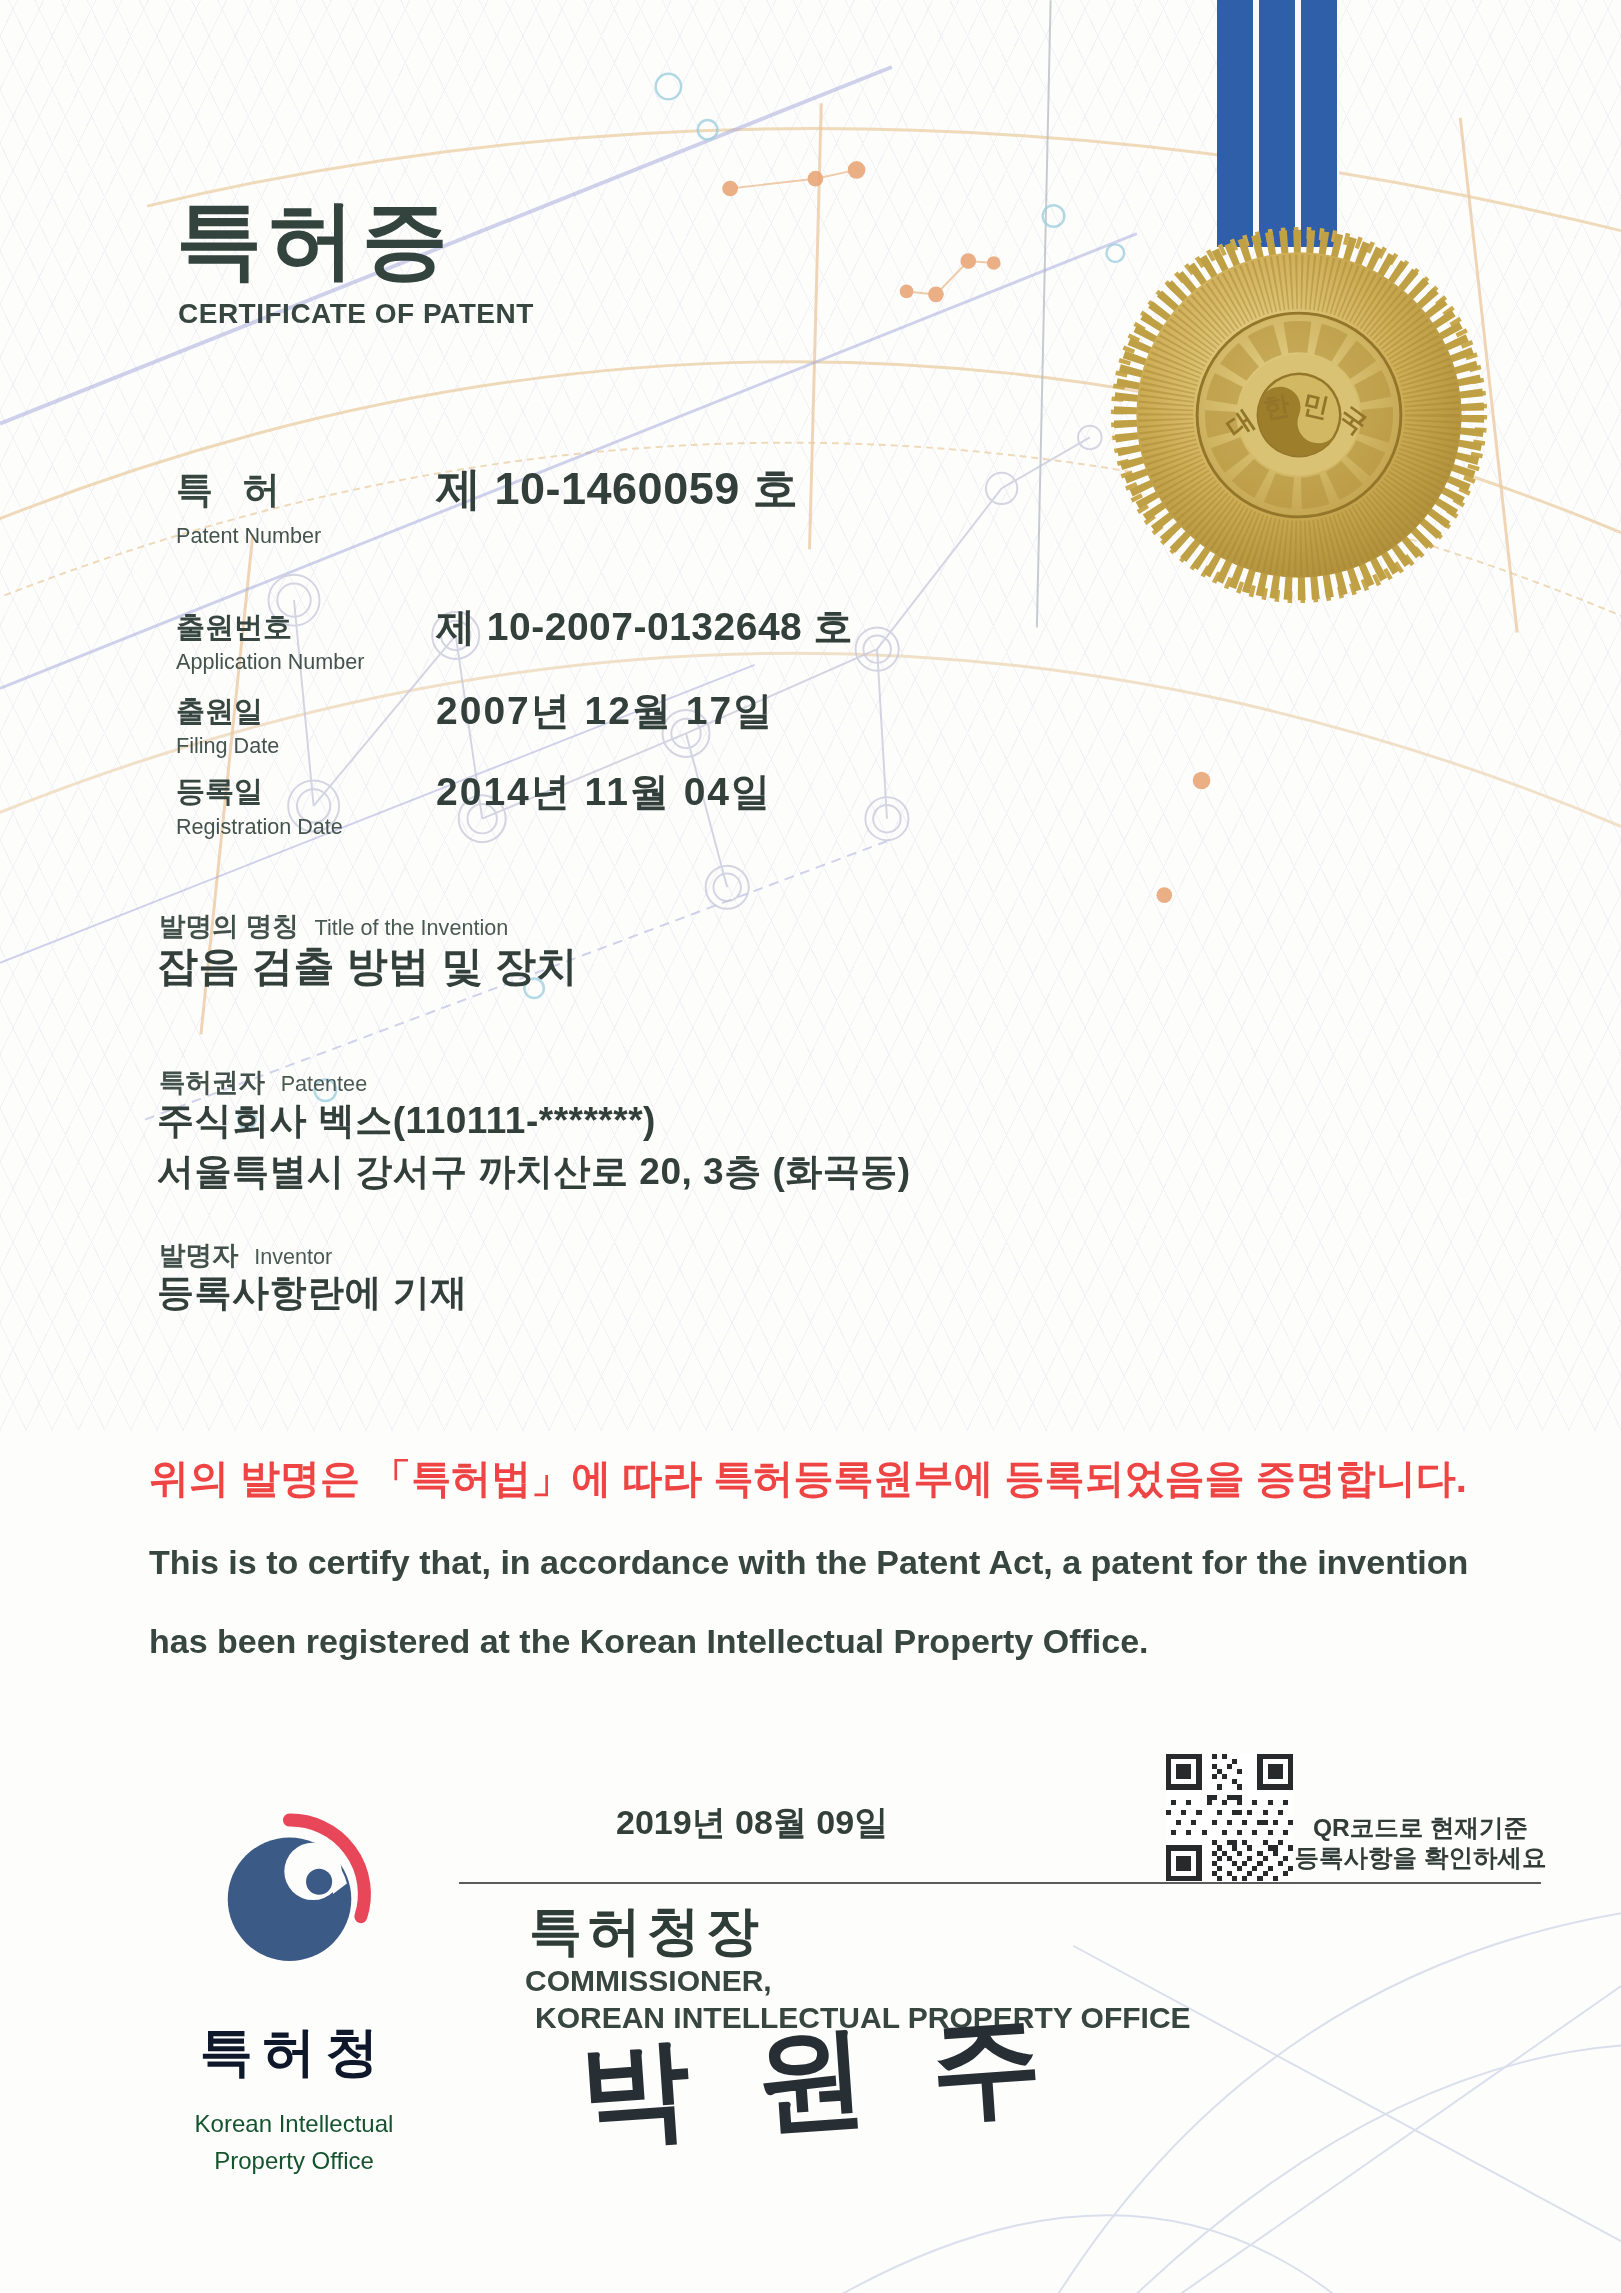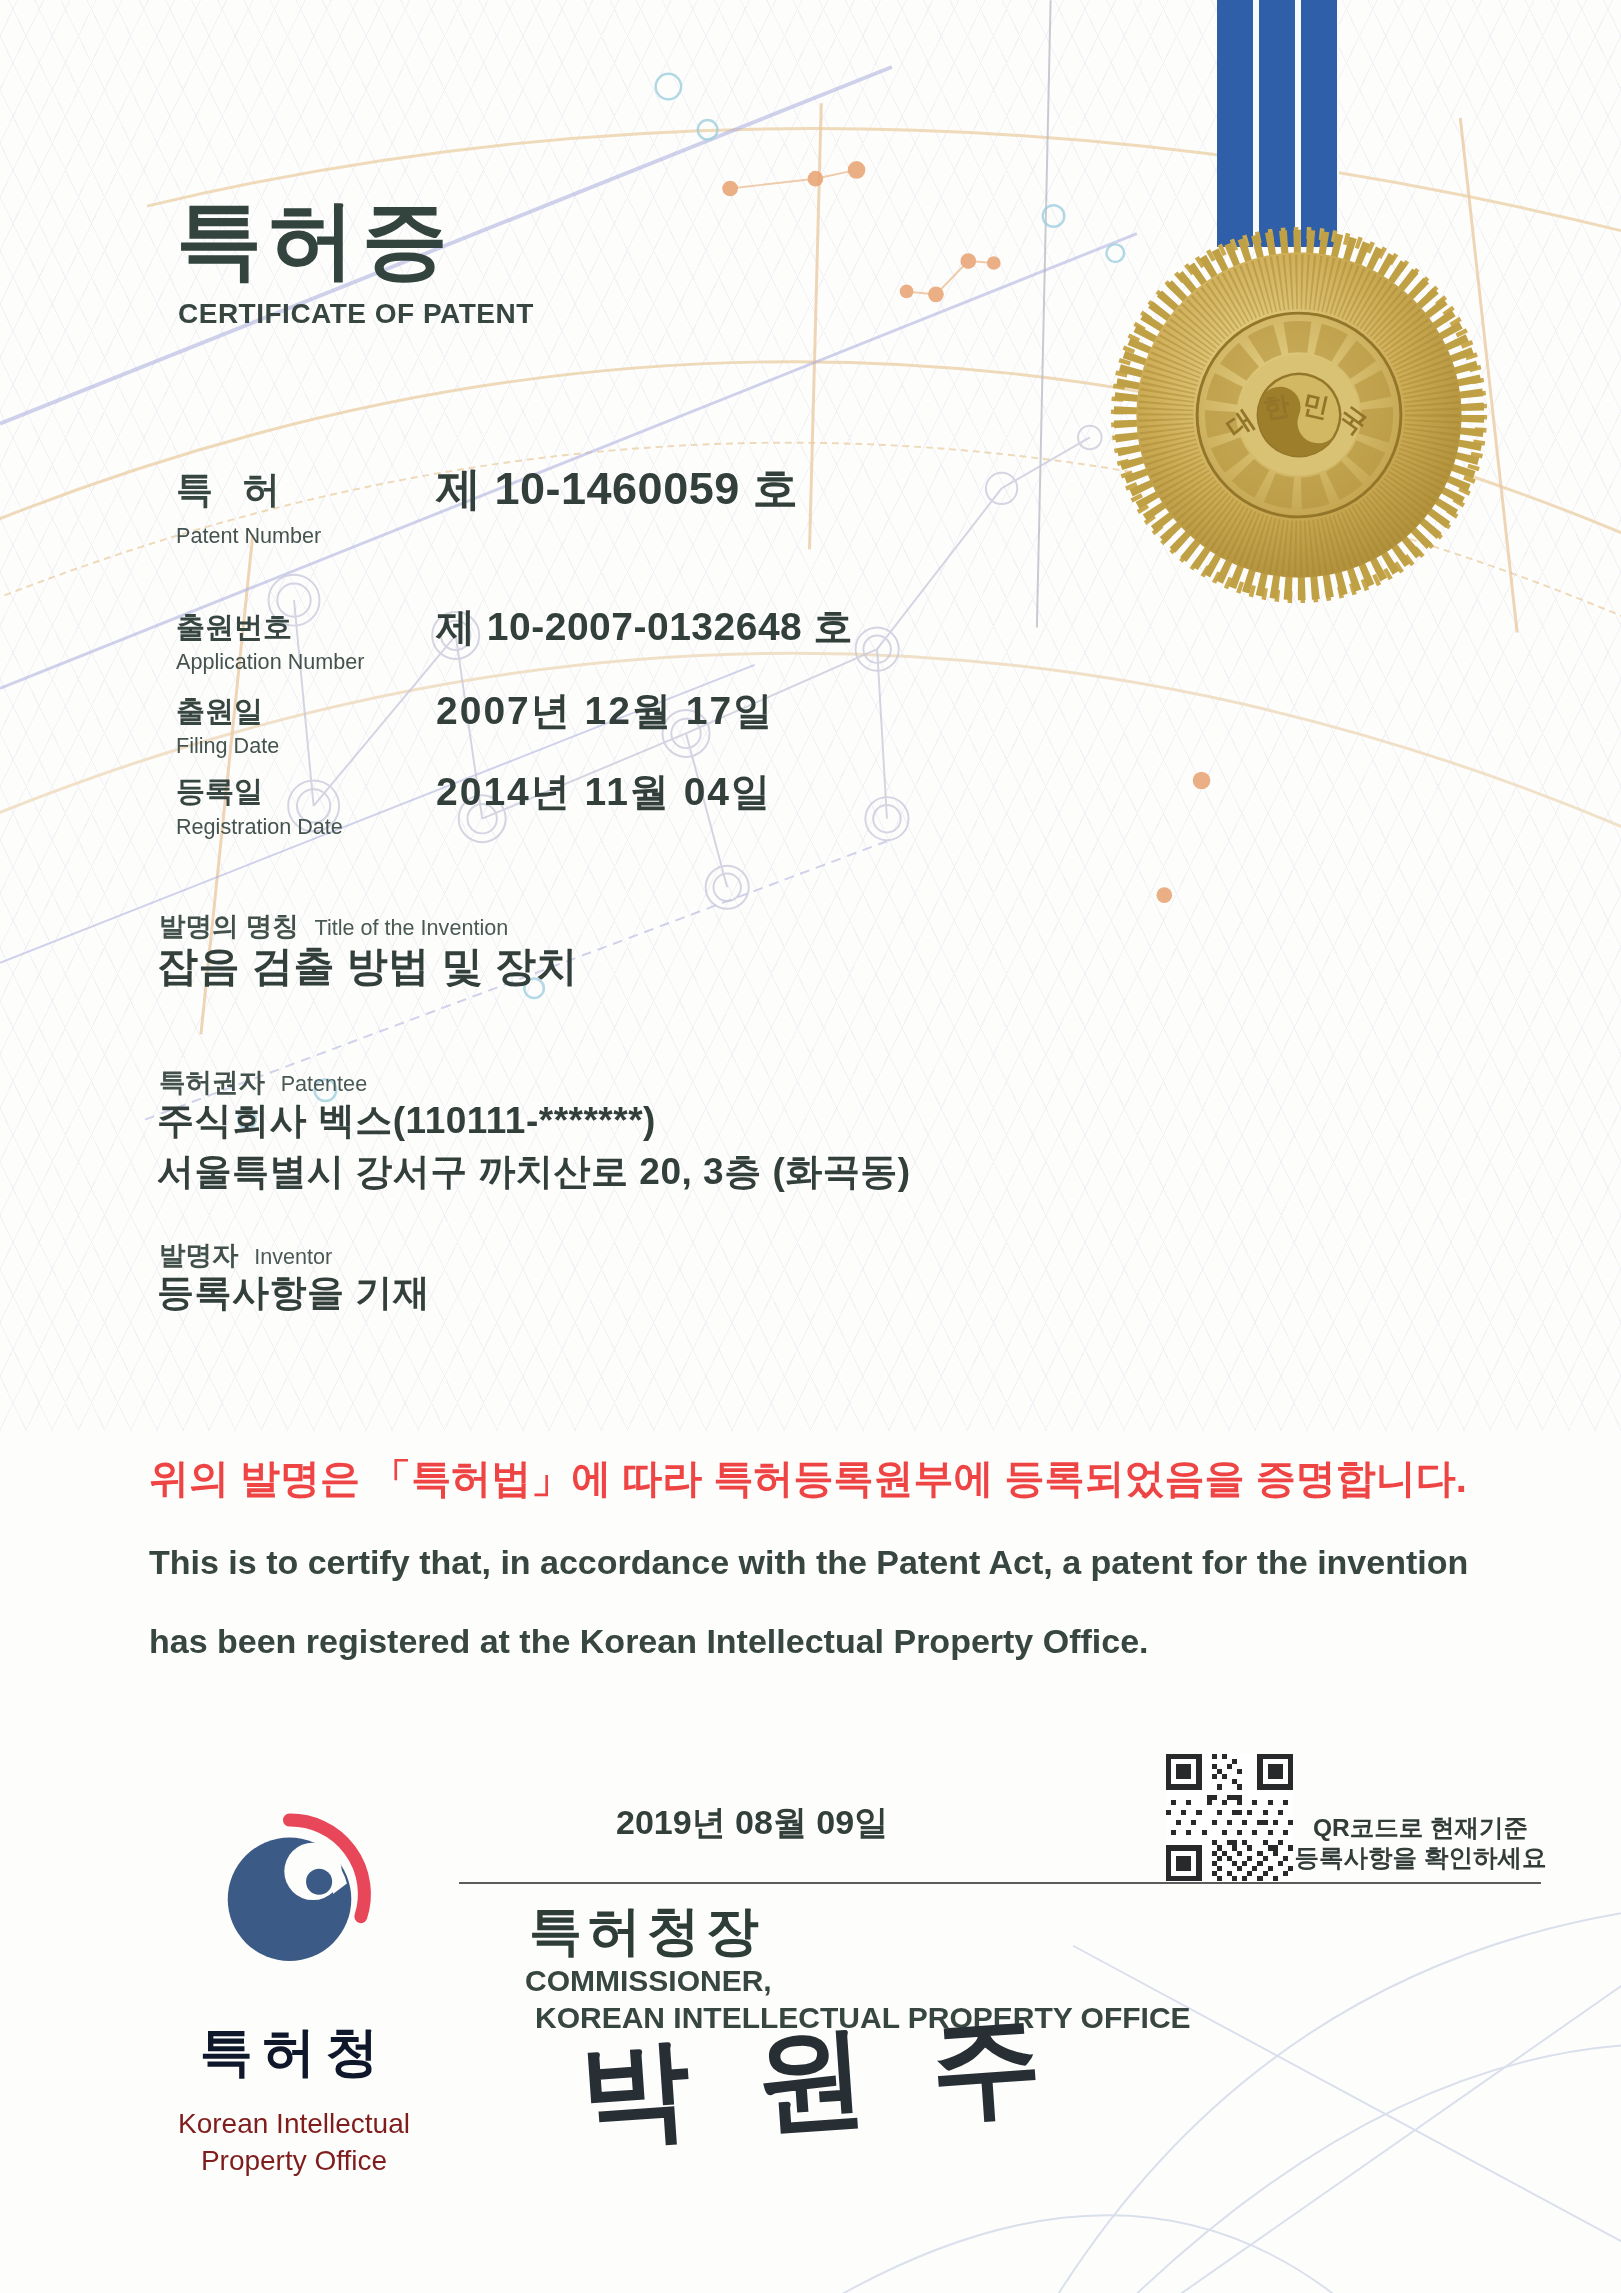--- a/index.html
+++ b/index.html
@@ -51,22 +51,22 @@
               line-height:30px;color:#323c38;z-index:3;}
   .rule{left:459px;top:1882px;width:1082px;height:2px;background:#5c5c5c;z-index:3;}
   .comm-ko{left:529px;top:1896px;font-size:53px;font-weight:800;letter-spacing:5.9px;color:#2f3d39;z-index:3;}
   .comm-en1{left:525px;top:1964px;font-size:30px;font-weight:700;color:#374641;z-index:3;}
   .comm-en2{left:535px;top:2001px;font-size:30px;font-weight:700;color:#374641;z-index:3;}
   .signature{left:580px;top:2005px;font-size:110px;font-weight:700;letter-spacing:13.7px;color:#272f34;
              font-family:"DejaVu Serif",serif;transform:rotate(-4deg);z-index:4;}
   .logo{left:204px;top:1807px;width:178px;height:174px;z-index:3;}
   .agency-ko{left:147px;top:2017px;width:294px;text-align:center;font-size:53px;font-weight:600;
              letter-spacing:9.8px;color:#0f172a;z-index:3;}
-  .agency-en{left:108px;top:2105px;width:372px;text-align:center;font-size:28px;font-weight:500;
-             line-height:37px;color:#7f1d1d;z-index:3;}
+  .agency-en{left:108px;top:2105px;width:372px;text-align:center;font-size:24px;font-weight:500;
+             line-height:37px;color:#14532d;z-index:3;}
 </style>
 </head>
 <body>
 
 <div class="abs texture"></div>
 <svg class="abs" id="bg-svg" width="1621" height="2294" viewBox="0 0 1654 2340">
 
   <g fill="none" stroke="#ecd3ae" stroke-width="3" opacity=".85">
     <path d="M150 210 Q 860 40 1654 235"></path>
     <path d="M-40 545 Q 830 185 1694 560"></path>
@@ -211,21 +211,21 @@
 
 <div class="abs sec-label pat-label">
   <span>특허권자</span><span class="en">Patentee</span>
 </div>
 <div class="abs pat-name val">주식회사 벡스(110111-*******)</div>
 <div class="abs pat-addr val">서울특별시 강서구 까치산로 20, 3층 (화곡동)</div>
 
 <div class="abs sec-label invr-label">
   <span>발명자</span><span class="en">Inventor</span>
 </div>
-<div class="abs invr-val val">등록사항을 기재</div>
+<div class="abs invr-val val">등록사항란에 기재</div>
 
 <div class="abs stmt-ko">위의 발명은 「특허법」에 따라 특허등록원부에 등록되었음을 증명합니다.</div>
 <div class="abs stmt-en1">This is to certify that, in accordance with the Patent Act, a patent for the invention</div>
 <div class="abs stmt-en2">has been registered at the Korean Intellectual Property Office.</div>
 
 <div class="abs issue-date">2019년 08월 09일</div>
 
 <svg class="abs qr" viewBox="0 0 25 25" shape-rendering="crispEdges">
   <rect width="25" height="25" fill="#fff"></rect>
   <g fill="#27292b">

